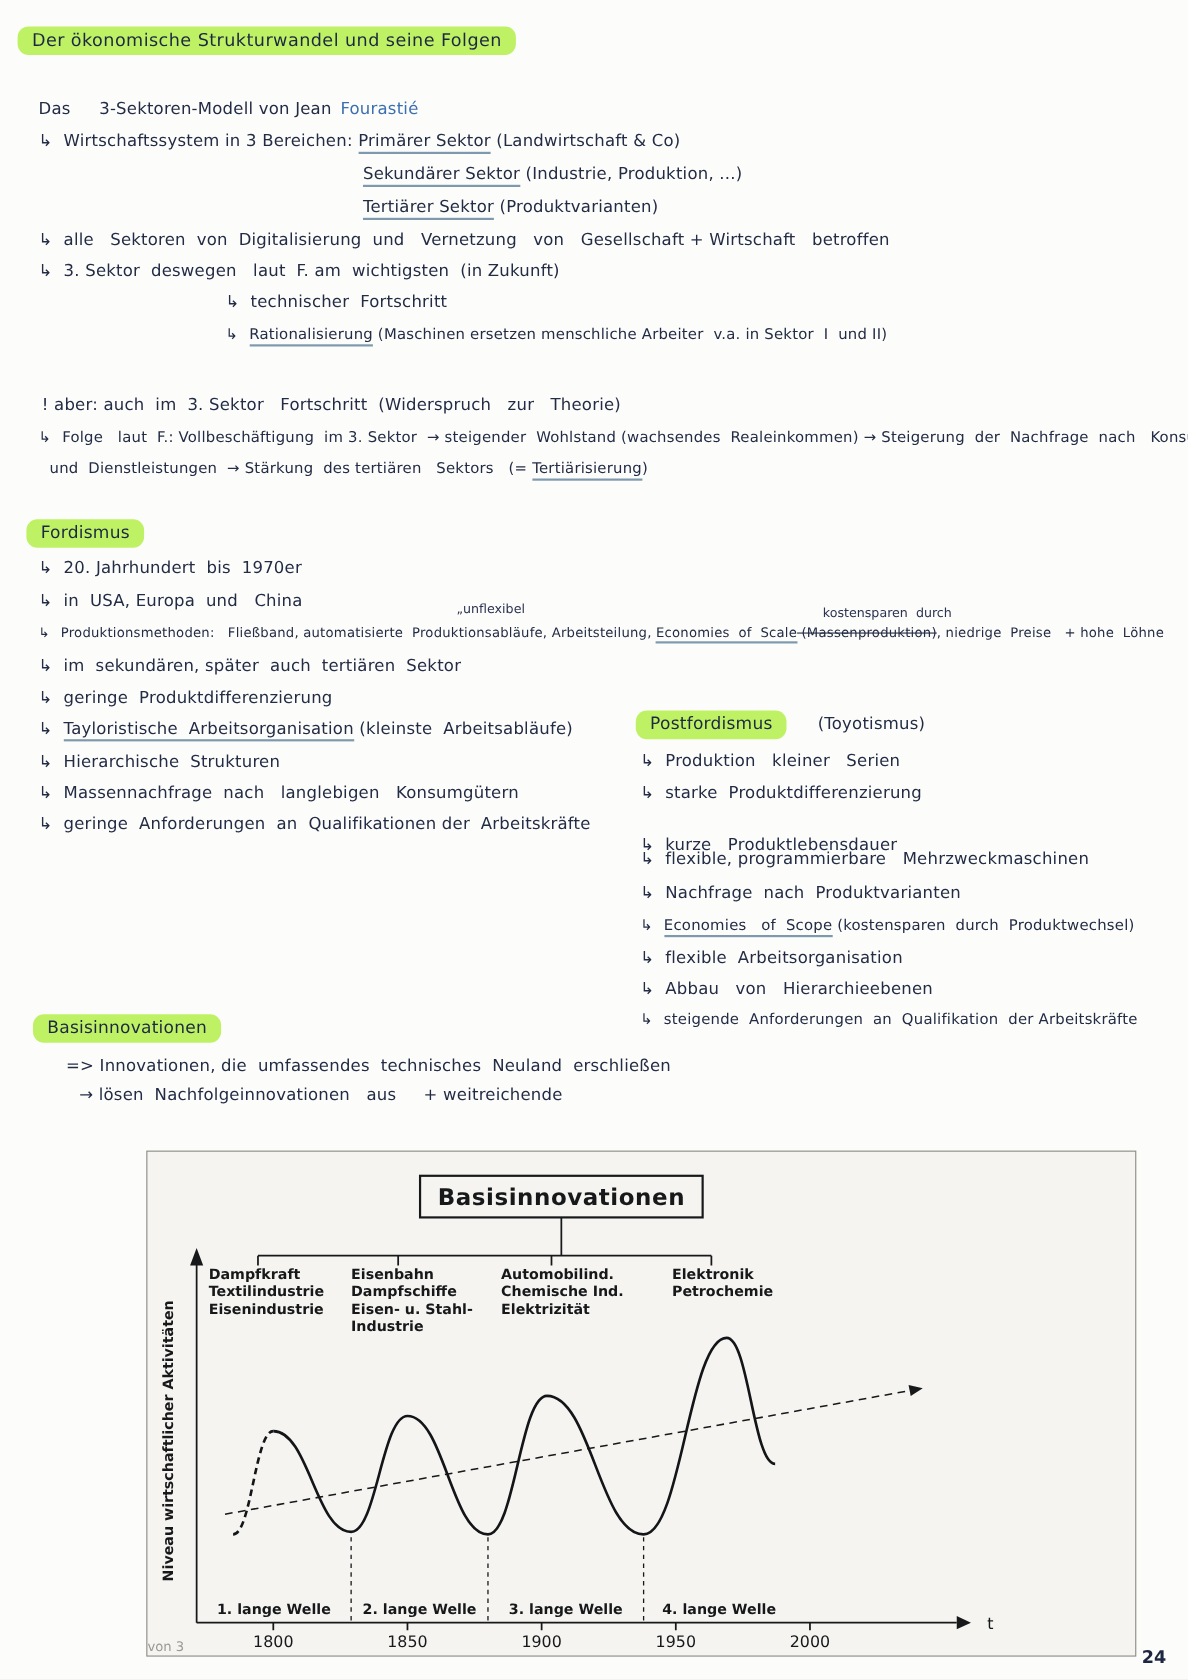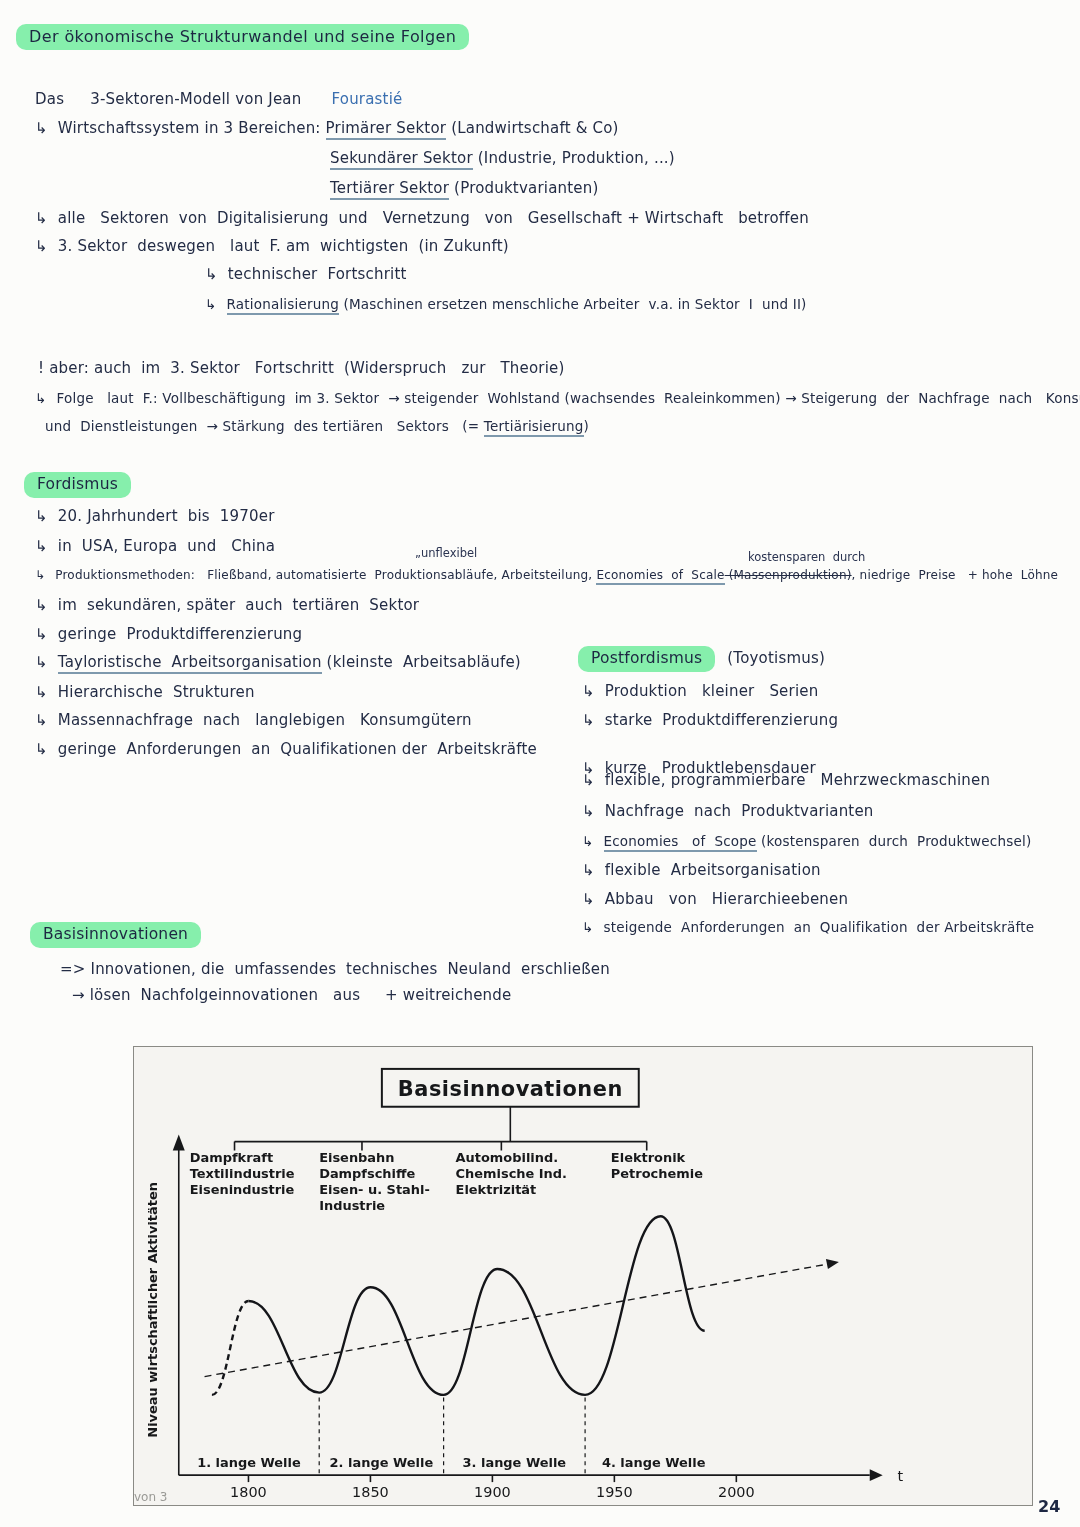--- a/index.html
+++ b/index.html
@@ -3,25 +3,25 @@
 <meta charset="utf-8">
 <style>
   *{margin:0;padding:0;box-sizing:border-box}
   html,body{background:#e9e9e9}
   .page{position:relative;width:1080px;height:1527px;background:#fcfcfa;overflow:hidden;
         font-family:"DejaVu Sans",sans-serif;color:#232c45}
   .line{position:absolute;white-space:pre;font-size:15px;letter-spacing:.2px;line-height:1.2}
   .fs13{font-size:13.5px}
   .fs12{font-size:12px}
   .bullet{display:inline-block;margin-right:10px;color:#232c45}
-  .gap-s{margin-right:30px}.gap-m{margin-right:26px}
+  .gap-s{margin-right:8px}.gap-m{margin-right:26px}
   .u{border-bottom:2px solid #7e99ad;padding-bottom:1px}
   .strike{text-decoration:line-through}
   .blue{color:#3a6fb0}
-  .hl-pill{display:inline-block;background:#86efac;border-radius:10px;padding:3px 13px 4px;
+  .hl-pill{display:inline-block;background:#bef264;border-radius:10px;padding:3px 13px 4px;
            font-size:15.5px;color:#1d2742}
   .title-pill{font-size:16px;letter-spacing:.4px}
   .note{position:absolute;font-size:11.5px;color:#2a3350;white-space:pre}
   .footer-note{position:absolute;font-size:12px;color:#9a9a96}
   .page-number{position:absolute;font-size:16px;font-weight:bold;color:#1d2742}
   .chart-box{position:absolute;left:133px;top:1046px;width:900px;height:460px;
              background:#f5f4f1;border:1px solid #8a8a85}
   .chart-box svg{display:block;width:100%;height:100%}
   .chart-box text{font-family:"DejaVu Sans",sans-serif;fill:#17181a}
   text.ct{font-size:21px;font-weight:bold;letter-spacing:.5px}
@@ -79,21 +79,21 @@
 
   <div class="line" style="top:596px;left:35px"><span class="bullet">↳</span><span>im  sekundären, später  auch  tertiären  Sektor</span></div>
   <div class="line" style="top:625px;left:35px"><span class="bullet">↳</span><span>geringe  Produktdifferenzierung</span></div>
 
   <div class="line" style="top:653px;left:35px"><span class="bullet">↳</span><span class="u">Tayloristische  Arbeitsorganisation</span><span> (kleinste  Arbeitsabläufe)</span></div>
 
   <div class="line" style="top:683px;left:35px"><span class="bullet">↳</span><span>Hierarchische  Strukturen</span></div>
   <div class="line" style="top:711px;left:35px"><span class="bullet">↳</span><span>Massennachfrage  nach   langlebigen   Konsumgütern</span></div>
   <div class="line" style="top:740px;left:35px"><span class="bullet">↳</span><span>geringe  Anforderungen  an  Qualifikationen der  Arbeitskräfte</span></div>
 
-  <div class="line" style="top:646px;left:578px"><span class="hl-pill">Postfordismus</span><span style="margin-left:12px">(Toyotismus)</span></div>
+  <div class="line" style="top:646px;left:578px"><span class="hl-pill">Postfordismus</span><span style="margin-left:28px">(Toyotismus)</span></div>
 
   <div class="line" style="top:682px;left:582px"><span class="bullet">↳</span><span>Produktion   kleiner   Serien</span></div>
   <div class="line" style="top:711px;left:582px"><span class="bullet">↳</span><span>starke  Produktdifferenzierung</span></div>
   <div class="line" style="top:759px;left:582px"><span class="bullet">↳</span><span>kurze   Produktlebensdauer</span></div>
   <div class="line" style="top:771px;left:582px"><span class="bullet">↳</span><span>flexible, programmierbare   Mehrzweckmaschinen</span></div>
   <div class="line" style="top:802px;left:582px"><span class="bullet">↳</span><span>Nachfrage  nach  Produktvarianten</span></div>
 
   <div class="line fs13" style="top:833px;left:582px"><span class="bullet">↳</span><span class="u">Economies   of  Scope</span><span> (kostensparen  durch  Produktwechsel)</span></div>
 
   <div class="line" style="top:861px;left:582px"><span class="bullet">↳</span><span>flexible  Arbeitsorganisation</span></div>

